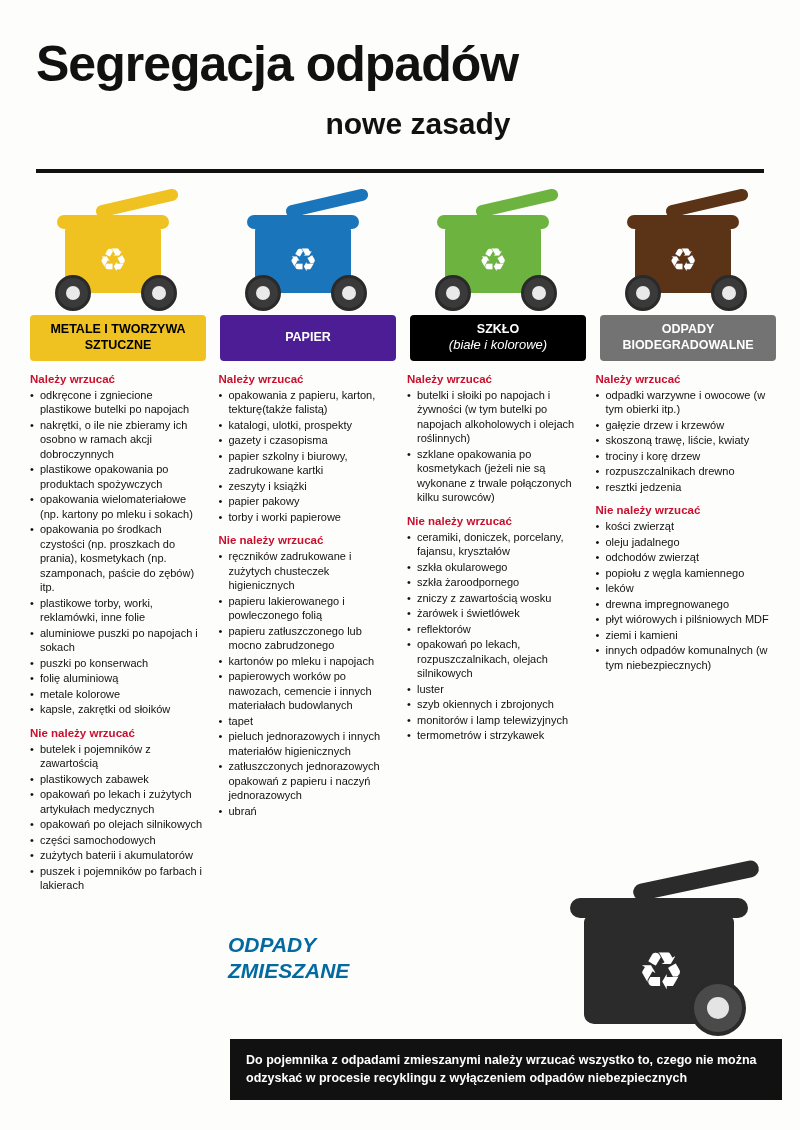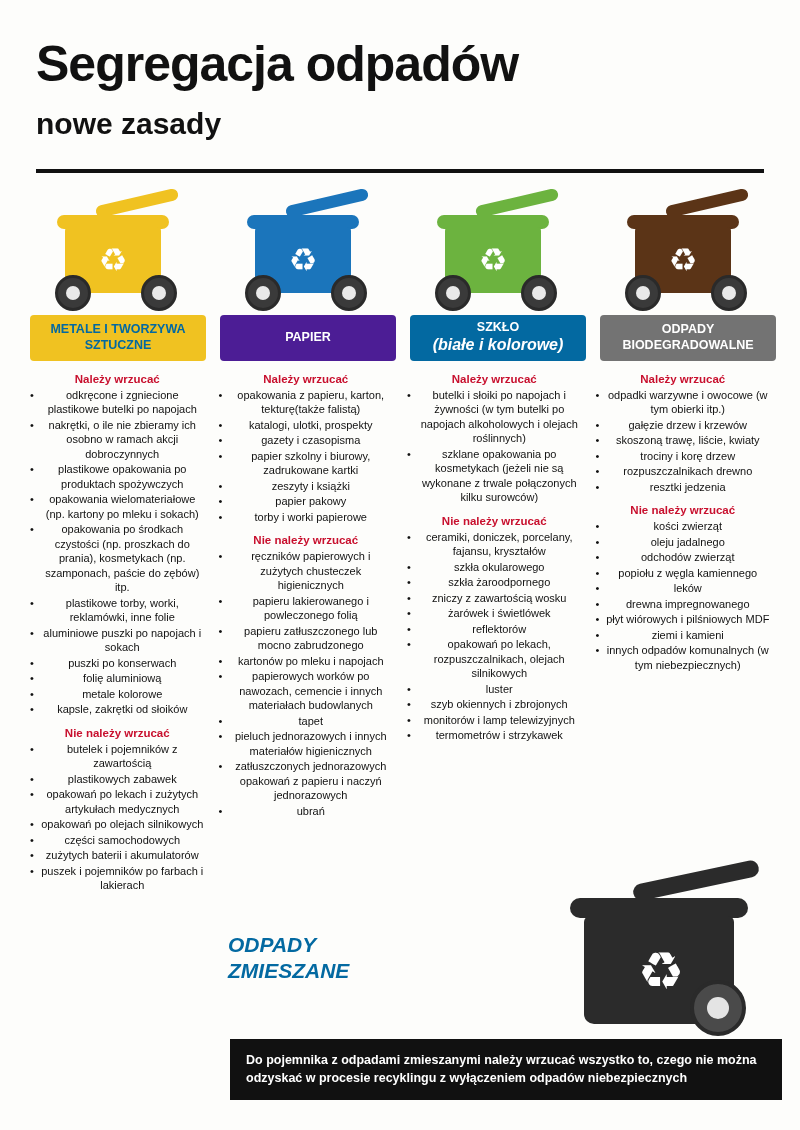--- a/index.html
+++ b/index.html
@@ -26,20 +26,21 @@
     letter-spacing:-1px;
     line-height:1.05;
     margin:0;
     color:#111;
   }
   .subtitle{
     font-size:30px;
     font-weight:bold;
     margin:16px 0 0 0;
     color:#111;
+    text-align:center;
   }
   .rule{
     margin:28px 36px 0 36px;
     border-top:4px solid #111;
     height:0;
   }
 
   
   .bins{
     display:flex;
@@ -109,37 +110,37 @@
     align-items:center;
     justify-content:center;
     text-align:center;
     font-weight:bold;
     font-size:12.5px;
     line-height:1.25;
     padding:5px 6px;
     box-sizing:border-box;
   }
   .label-box .sub{
-    font-weight:bold;
+    font-weight:normal;
     font-style:italic;
-    font-size:16px;
+    font-size:13px;
     display:block;
   }
-  .label-box.yellow{background:#f0c221;color:#0369a1;}
+  .label-box.yellow{background:#f0c221;color:#000000;}
   .label-box.blue{background:#4c1d95;}
-  .label-box.green{background:#0369a1;}
+  .label-box.green{background:#000000;}
   .label-box.brown{background:#737373;}
 
   
   .cols{
     display:flex;
     margin:12px 30px 0 30px;
     gap:14px;
   }
-  .col{width:176px;text-align:center;}
+  .col{width:176px;}
   .head-ok{
     color:#c8102e;
     font-weight:bold;
     font-size:11.5px;
     margin:0 0 3px 0;
   }
   .head-no{
     color:#c8102e;
     font-weight:bold;
     font-size:11.5px;
@@ -345,21 +346,21 @@
           <li>opakowania z papieru, karton, tekturę(także falistą)</li>
           <li>katalogi, ulotki, prospekty</li>
           <li>gazety i czasopisma</li>
           <li>papier szkolny i biurowy, zadrukowane kartki</li>
           <li>zeszyty i książki</li>
           <li>papier pakowy</li>
           <li>torby i worki papierowe</li>
         </ul>
       <p class="head-no">Nie należy wrzucać</p>
       <ul class="items">
-          <li>ręczników papierowych i zużytych chusteczek higienicznych</li>
+          <li>ręczników zadrukowane i zużytych chusteczek higienicznych</li>
           <li>papieru lakierowanego i powleczonego folią</li>
           <li>papieru zatłuszczonego lub mocno zabrudzonego</li>
           <li>kartonów po mleku i napojach</li>
           <li>papierowych worków po nawozach, cemencie i innych materiałach budowlanych</li>
           <li>tapet</li>
           <li>pieluch jednorazowych i innych materiałów higienicznych</li>
           <li>zatłuszczonych jednorazowych opakowań z papieru i naczyń jednorazowych</li>
           <li>ubrań</li>
         </ul>
     </div>

